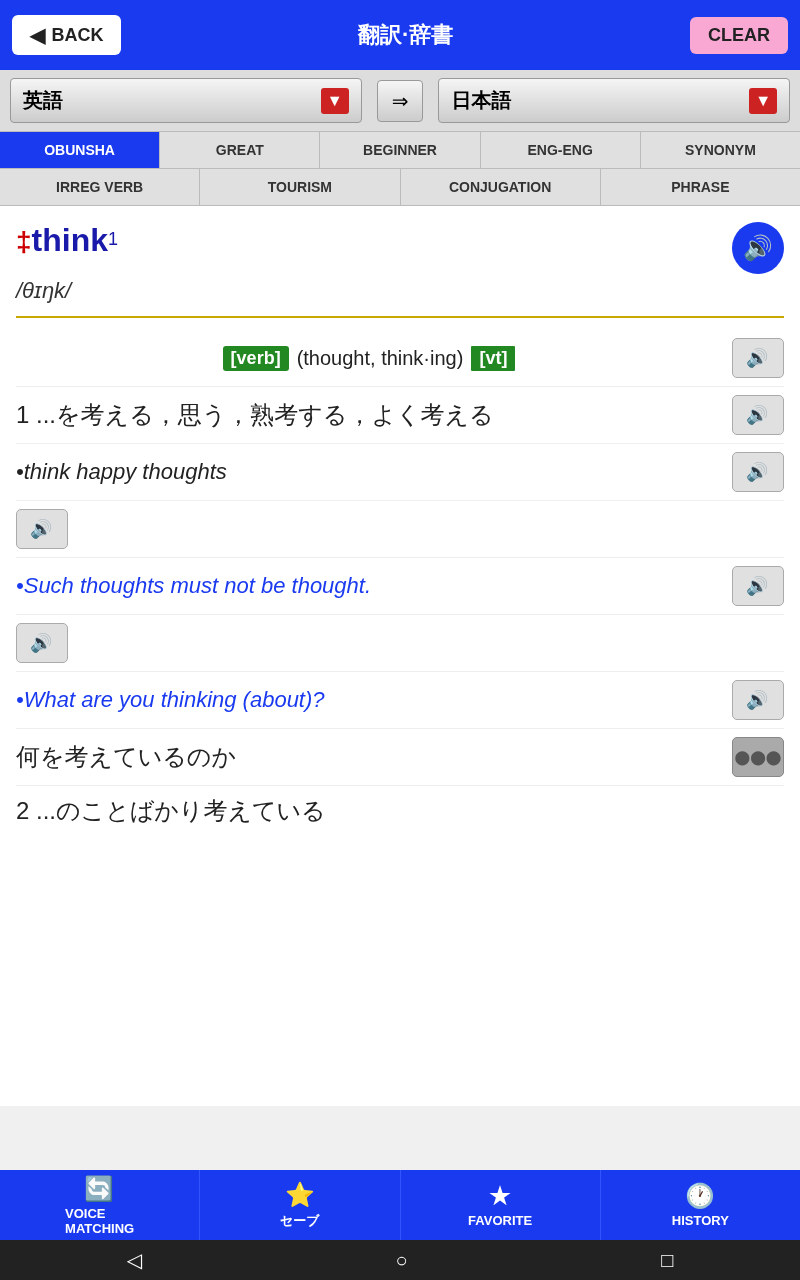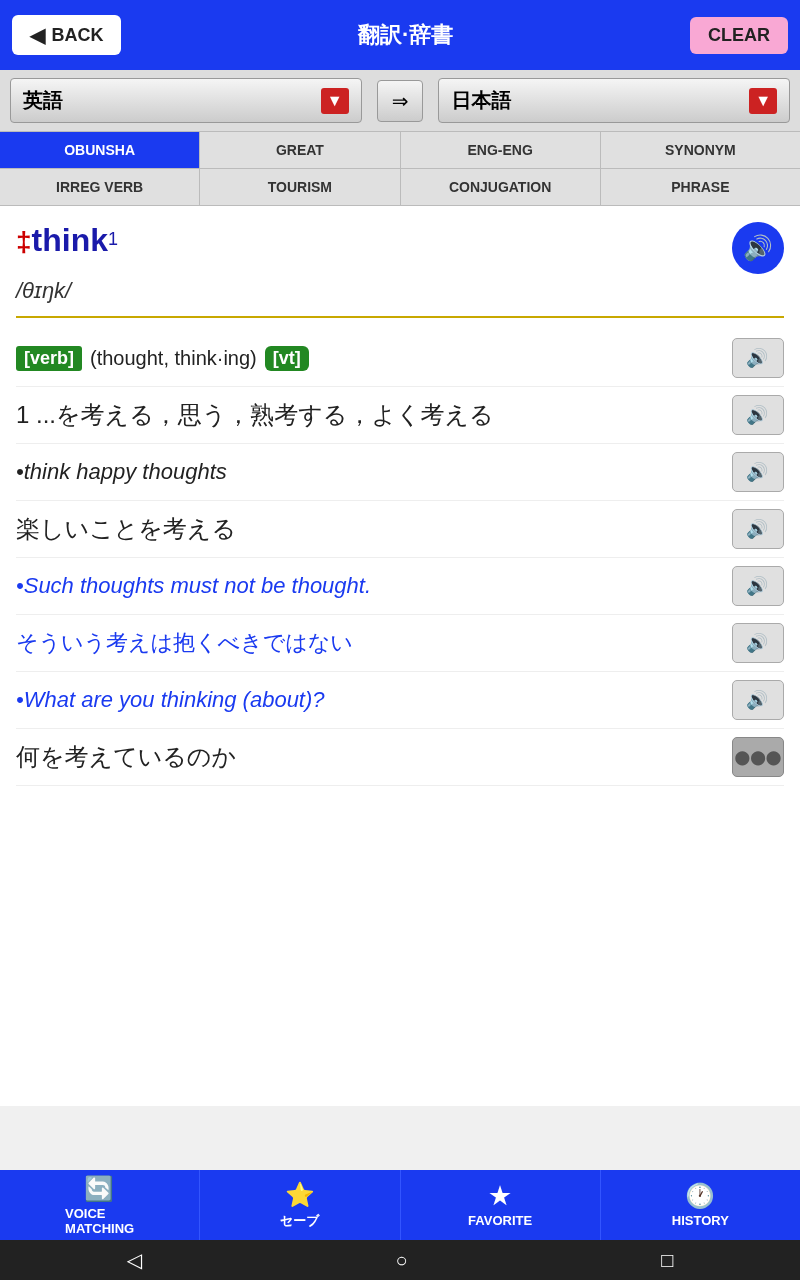--- a/index.html
+++ b/index.html
@@ -150,42 +150,42 @@
     .divider { border: none; border-top: 2px solid #c8a800; margin: 8px 0 12px 0; }
 
     
     .entry-row {
       display: flex;
       align-items: center;
       justify-content: space-between;
       padding: 8px 0;
       border-bottom: 1px solid #eee;
     }
-    .entry-content { flex: 1; padding-right: 10px; }
+    .entry-content { flex: 1; padding-right: 10px; justify-content: center; }
     .verb-line {
       display: flex;
       align-items: center;
       gap: 8px;
       flex-wrap: wrap;
     }
     .tag-verb {
       background: #228822;
       color: white;
       font-size: 18px;
       font-weight: bold;
       padding: 2px 8px;
       border-radius: 3px;
     }
     .tag-vt {
       background: #228822;
       color: white;
       font-size: 18px;
       font-weight: bold;
       padding: 2px 8px;
-      border-radius: 6px;
+      border-radius: 1px;
     }
     .verb-forms { font-size: 20px; color: #222; }
     .sound-btn {
       background: #e0e0e0;
       border: 1px solid #aaa;
       border-radius: 5px;
       width: 52px;
       height: 40px;
       display: flex;
       align-items: center;
@@ -277,20 +277,21 @@
   </button>
   <button class="lang-btn">
     <span>日本語</span>
     <span class="lang-dropdown">▼</span>
   </button>
 </div>
 
 <div class="tab-row1">
   <div class="tab active">OBUNSHA</div>
   <div class="tab">GREAT</div>
+  <div class="tab">BEGINNER</div>
   <div class="tab">ENG-ENG</div>
   <div class="tab">SYNONYM</div>
 </div>
 
 <div class="tab-row2">
   <div class="tab">IRREG VERB</div>
   <div class="tab">TOURISM</div>
   <div class="tab conjugation">CONJUGATION</div>
   <div class="tab">PHRASE</div>
 </div>
@@ -333,41 +334,35 @@
   <div class="entry-row">
     <div class="entry-content">
       <div class="example-en">•think happy thoughts</div>
     </div>
     <button class="sound-btn">
       <span>🔊</span>
     </button>
   </div>
 
   <div class="entry-row">
-    <div class="entry-content">
-      <div class="definition-jp">楽しいことを考える</div>
-    </div>
     <button class="sound-btn">
       <span>🔊</span>
     </button>
   </div>
 
   <div class="entry-row">
     <div class="entry-content">
       <div class="example-en-blue">•Such thoughts must not be thought.</div>
     </div>
     <button class="sound-btn">
       <span>🔊</span>
     </button>
   </div>
 
   <div class="entry-row">
-    <div class="entry-content">
-      <div class="example-jp">そういう考えは抱くべきではない</div>
-    </div>
     <button class="sound-btn">
       <span>🔊</span>
     </button>
   </div>
 
   <div class="entry-row">
     <div class="entry-content">
       <div class="example-en-blue">•What are you thinking (about)?</div>
     </div>
     <button class="sound-btn">
@@ -377,20 +372,25 @@
 
   <div class="entry-row">
     <div class="entry-content">
       <div class="definition-jp">何を考えているのか</div>
     </div>
     <button class="sound-btn-gray">
       <span style="font-size:14px; color:#555;">⬤⬤⬤</span>
     </button>
   </div>
 
+  <div class="entry-row" style="border-bottom:none;">
+    <div class="entry-content">
+      <div class="definition-jp">2 ...のことばかり考えている</div>
+    </div>
+  </div>
 
 </div>
 
 <div class="bottom-toolbar">
   <div class="toolbar-btn">
     <span class="toolbar-icon">🔄</span>
     <span>VOICE<br>MATCHING</span>
   </div>
   <div class="toolbar-btn">
     <span class="toolbar-icon">⭐</span>

